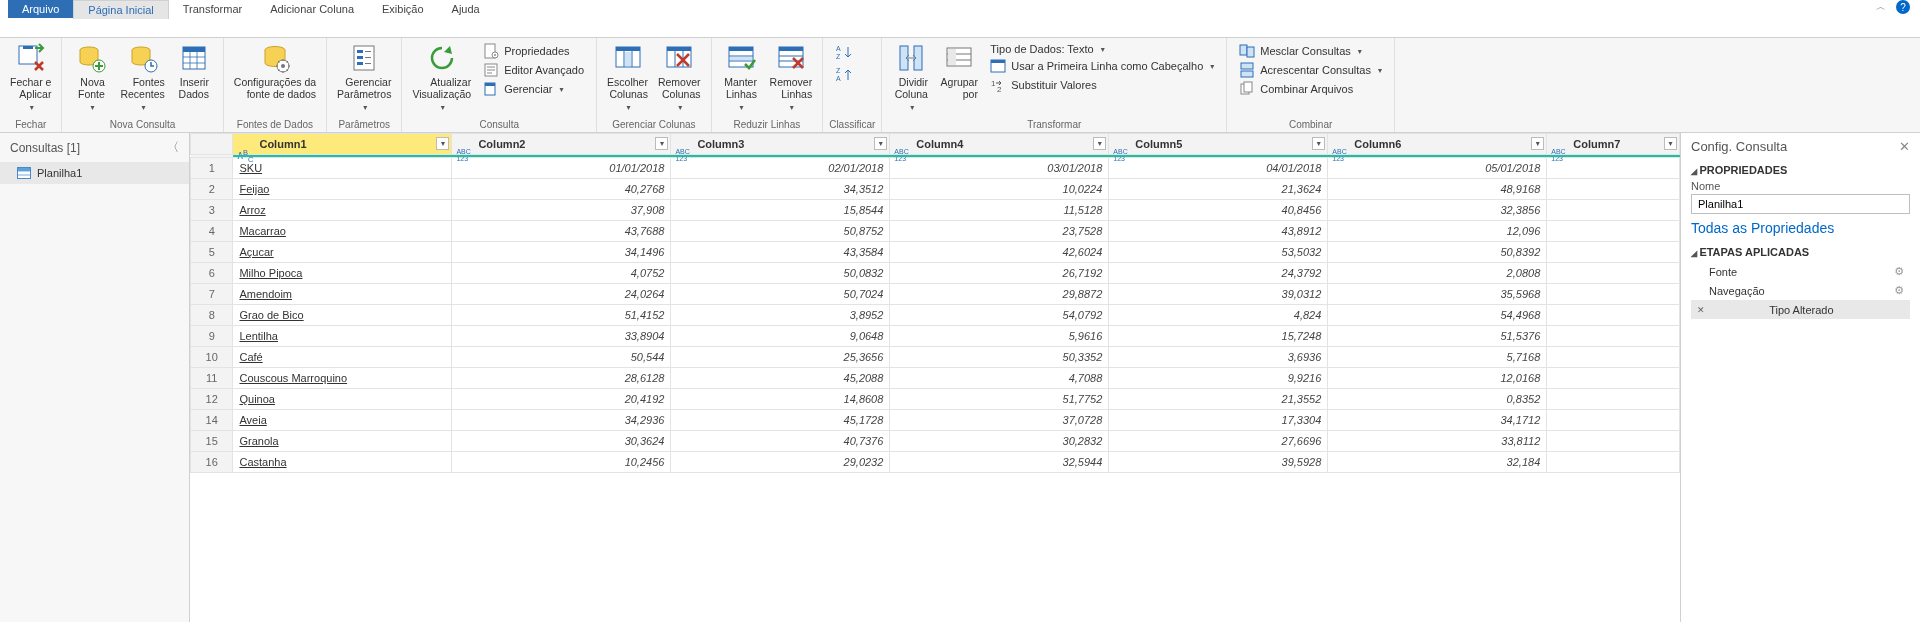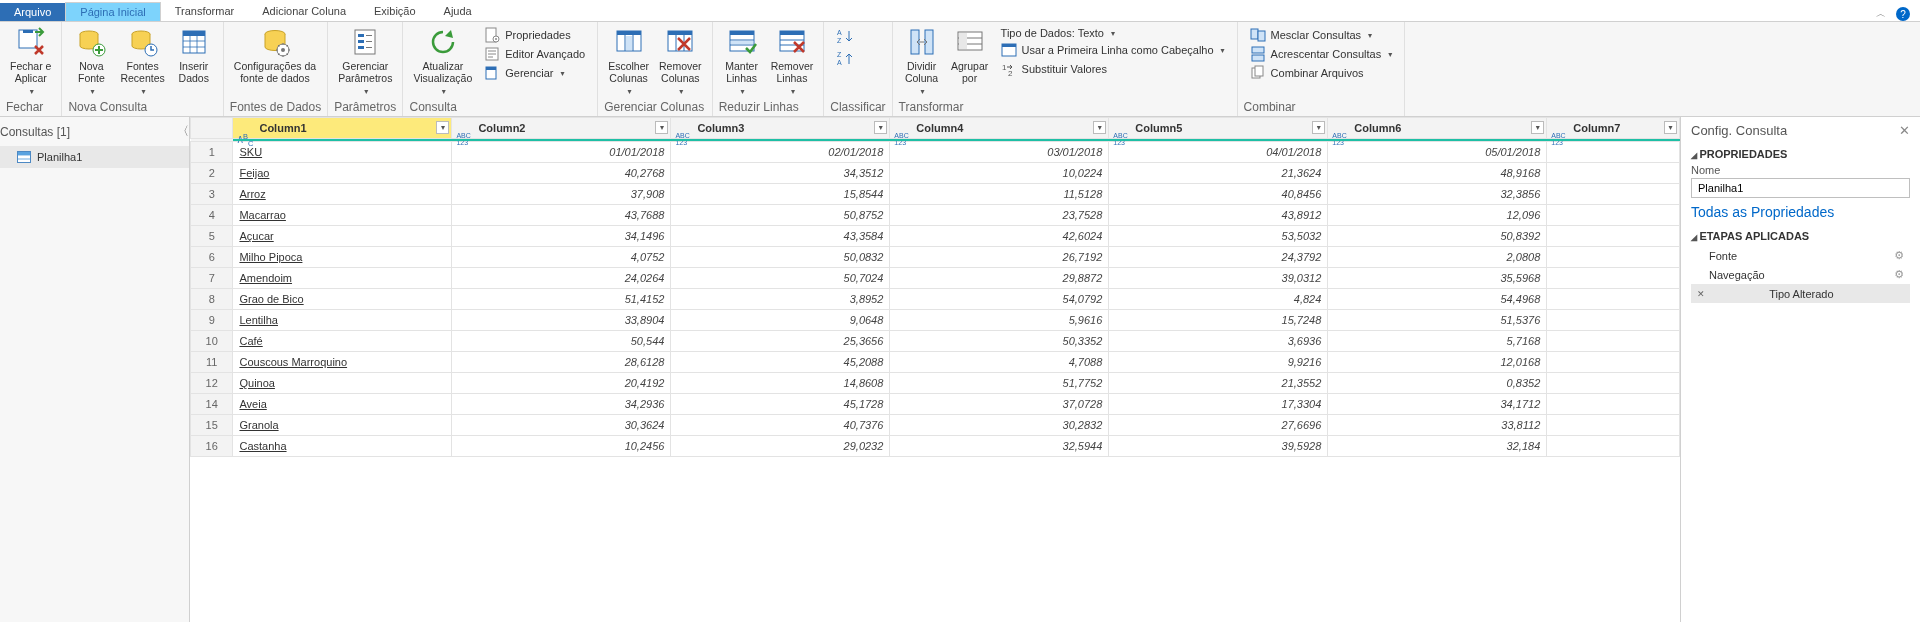--- a/index.html
+++ b/index.html
@@ -1,42 +1,42 @@
 <!DOCTYPE html>
 <html><head>
 <meta charset="utf-8">
 <style>
 * { margin: 0; padding: 0; box-sizing: border-box; font-family: "Segoe UI", Tahoma, sans-serif; }
 body { background: #fff; font-size: 11px; color: #333; overflow: hidden; width: 1920px; height: 622px; }
 
 
-.menubar { height: 22px; display: flex; align-items: flex-end; border-bottom: 1px solid #d0d0d0; }
+.menubar { height: 38px; display: flex; align-items: flex-start; border-bottom: 1px solid #d0d0d0; padding-left: 8px; }
 .menubar .tab { padding: 3px 14px; cursor: pointer; color: #444; }
 .menubar .tab.file { background: #2d6eb5; color: #fff; }
-.menubar .tab.active { background: #7dd3fc; border: 1px solid #d0d0d0; border-bottom: none; color: #2d6eb5; }
+.menubar .tab.active { background: #e5e5e5; border: 1px solid #d0d0d0; border-bottom: none; color: #2d6eb5; }
 .menubar .spacer { flex: 1; }
 .menubar .right { display: flex; align-items: center; padding-right: 10px; gap: 10px; color: #0068b8; }
 
 
 .ribbon { height: 95px; border-bottom: 1px solid #d0d0d0; display: flex; background: #f6f6f6; }
 .ribbon-group { border-right: 1px solid #e0e0e0; display: flex; flex-direction: column; padding: 2px 6px 0; }
 .ribbon-group .buttons { flex: 1; display: flex; align-items: flex-start; gap: 2px; }
-.ribbon-group .label { font-size: 12px; color: #666; padding: 2px 0 2px; }
-.rbtn { display: flex; flex-direction: column; align-items: center; justify-content: flex-start; padding: 2px 4px; min-width: 46px; text-align: center; cursor: pointer; border-radius: 2px; }
+.ribbon-group .label { text-align: center; font-size: 10px; color: #666; padding: 2px 0 2px; }
+.rbtn { display: flex; flex-direction: column; align-items: center; justify-content: flex-start; padding: 2px 4px; min-width: 46px; text-align: right; cursor: pointer; border-radius: 2px; }
 .rbtn .ic { width: 32px; height: 32px; display: flex; align-items: center; justify-content: center; margin-bottom: 2px; }
 .rbtn .txt { font-size: 10.5px; color: #333; line-height: 1.15; white-space: pre-line; }
 .rstack { display: flex; flex-direction: column; gap: 1px; padding: 2px 2px; }
 .rstack .sline { display: flex; align-items: center; gap: 5px; padding: 1px 4px; cursor: pointer; border-radius: 2px; font-size: 11px; white-space: nowrap; }
 .rstack .sic { width: 16px; height: 16px; display: inline-flex; align-items: center; justify-content: center; }
 .caret { font-size: 8px; color: #555; margin-left: 2px; }
 
 
 .body { display: flex; height: calc(622px - 22px - 95px); }
 .queries { width: 190px; border-right: 1px solid #d0d0d0; background: #f7f7f7; display: flex; flex-direction: column; }
-.queries-hd { display: flex; align-items: center; justify-content: space-between; padding: 6px 0; font-size: 12px; color: #555; }
+.queries-hd { display: flex; align-items: center; justify-content: space-between; padding: 6px 10px; font-size: 12px; color: #555; }
 .query-item { padding: 5px 10px 5px 14px; display: flex; align-items: center; gap: 6px; background: #e8e8e8; border-left: 3px solid transparent; cursor: pointer; }
 .tblic { width: 14px; height: 12px; background: linear-gradient(#5aa3e0,#5aa3e0) 0 0/100% 3px no-repeat, repeating-linear-gradient(#fff,#fff 2px,#b8d6f0 2px,#b8d6f0 4px); border: 1px solid #4d89c4; }
 
 .grid-wrap { flex: 1; overflow: hidden; display: flex; flex-direction: column; }
 .grid { border-collapse: collapse; width: 100%; }
 .grid th, .grid td { border: 1px solid #e3e3e3; height: 21px; font-size: 11px; }
 .grid thead th { background: #f3f3f3; position: relative; padding: 0 18px 0 6px; text-align: left; font-weight: normal; }
 .grid thead th.rownum, .grid tbody td.rownum { width: 32px; text-align: center; background: #f3f3f3; color: #666; }
 .grid thead th.sel { background: #fdea7b; }
 .grid thead th .typ { position: absolute; left: 4px; top: 14px; font-size: 9px; font-family: Consolas, monospace; color: #2d6eb5; }

